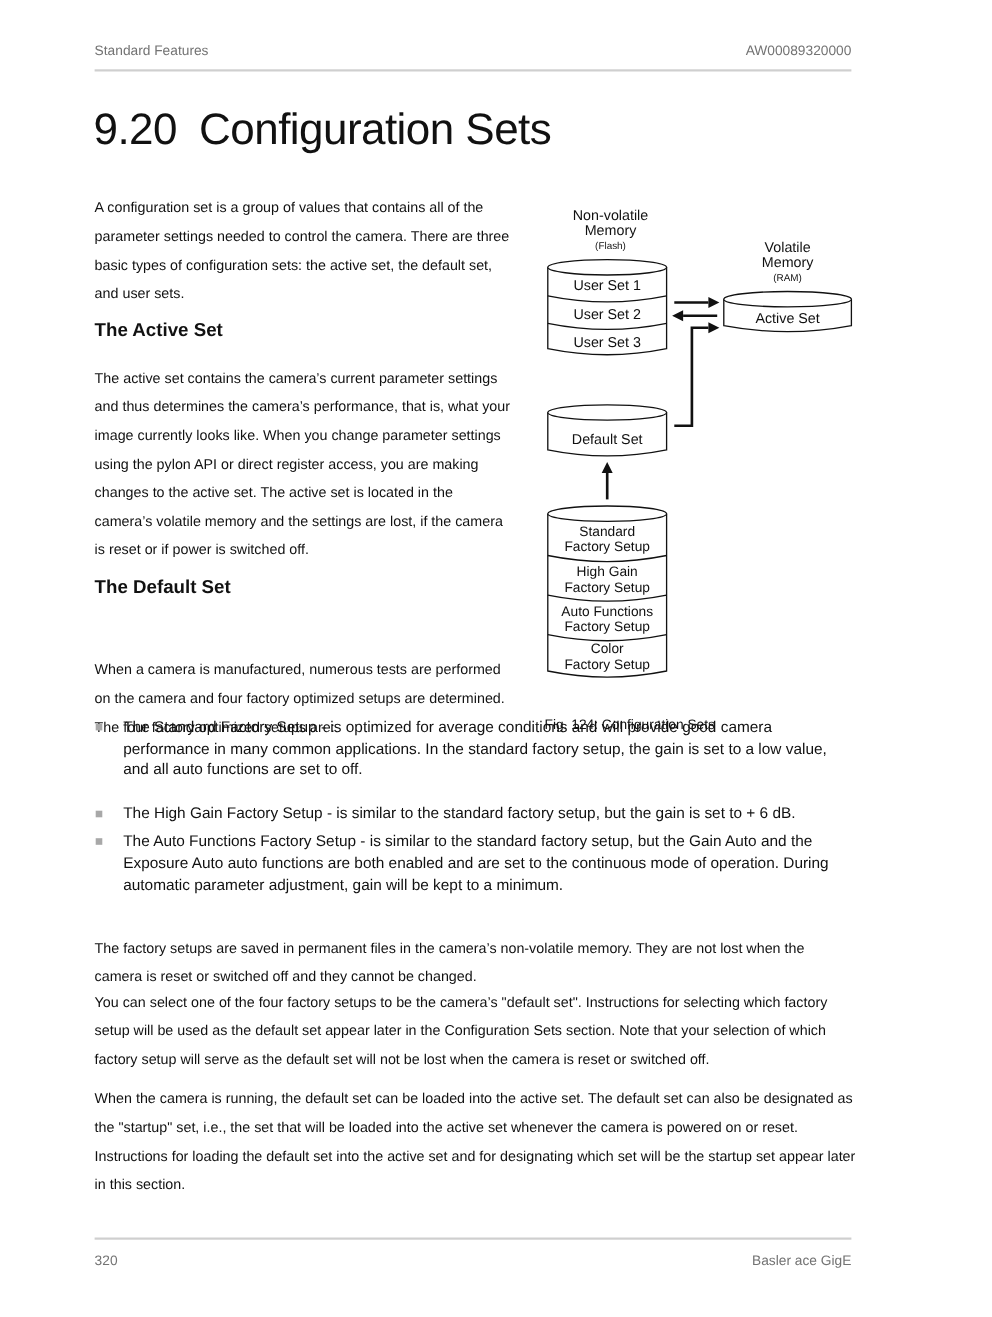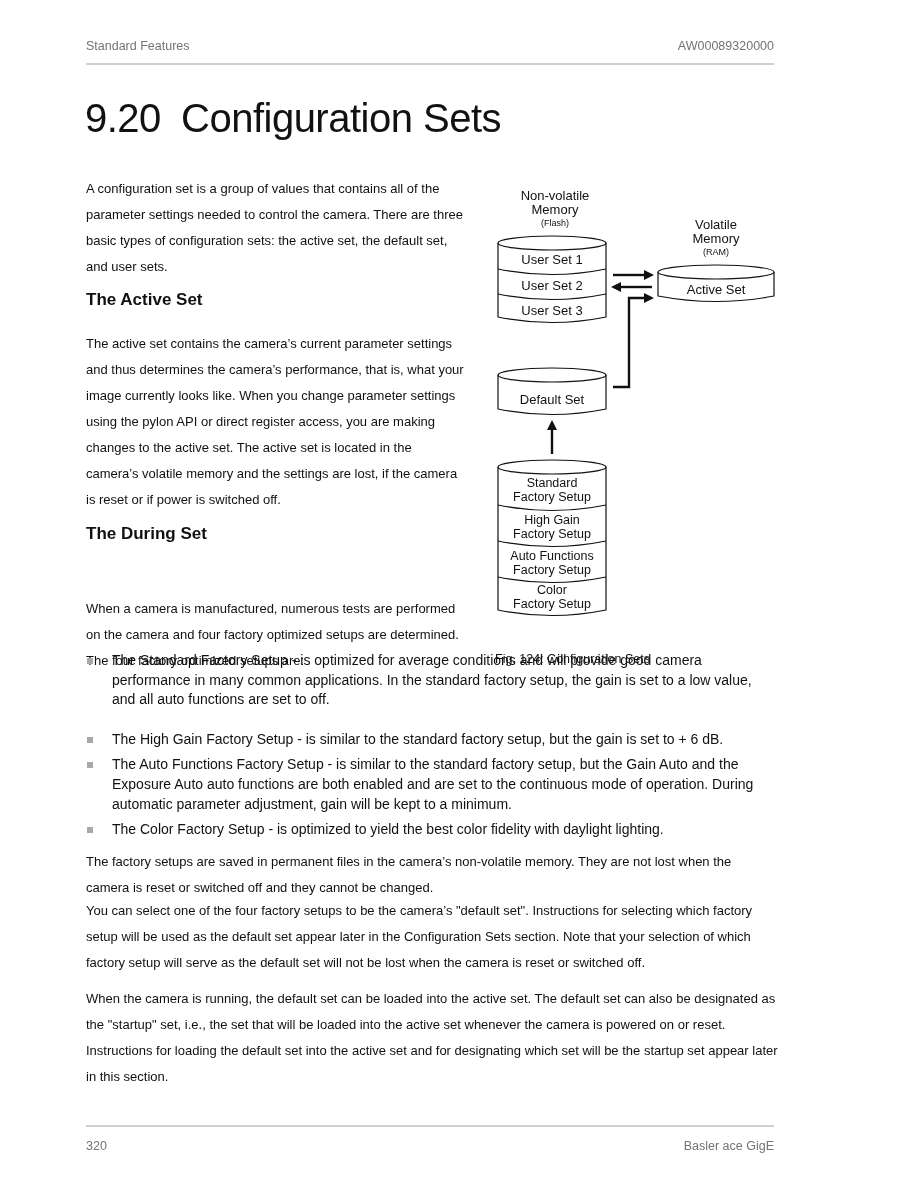--- a/index.html
+++ b/index.html
@@ -27,21 +27,21 @@
 
 <div class="abs title">
   <span class="num">9.20</span><span>Configuration Sets</span>
 </div>
 
 <div class="abs para" style="left:86px; top:176px; width:380px;">A configuration set is a group of values that contains all of the parameter settings needed to control the camera. There are three basic types of configuration sets: the active set, the default set, and user sets.</div>
 
 <div class="abs h2" style="left:86px; top:290px;">The Active Set</div>
 <div class="abs para" style="left:86px; top:331px; width:380px;">The active set contains the camera’s current parameter settings and thus determines the camera’s performance, that is, what your image currently looks like. When you change parameter settings using the pylon API or direct register access, you are making changes to the active set. The active set is located in the camera’s volatile memory and the settings are lost, if the camera is reset or if power is switched off.</div>
 
-<div class="abs h2" style="left:86px; top:524px;">The During Set</div>
+<div class="abs h2" style="left:86px; top:524px;">The Default Set</div>
 <div class="abs para" style="left:86px; top:596px; width:380px;">When a camera is manufactured, numerous tests are performed on the camera and four factory optimized setups are determined. The four factory optimized setups are:</div>
 
 <svg class="abs" style="left:480px; top:180px;" width="320" height="450" viewBox="0 0 320 450">
 
   <text class="diag-text" x="75" y="20" font-size="13" text-anchor="middle">Non-volatile</text>
   <text class="diag-text" x="75" y="34" font-size="13" text-anchor="middle">Memory</text>
   <text class="diag-text" x="75" y="46" font-size="9" text-anchor="middle">(Flash)</text>
 
   <text class="diag-text" x="236" y="49" font-size="13" text-anchor="middle">Volatile</text>
   <text class="diag-text" x="236" y="63" font-size="13" text-anchor="middle">Memory</text>
@@ -111,24 +111,20 @@
     <span>The Standard Factory Setup - is optimized for average conditions and will provide good camera performance in many common applications. In the standard factory setup, the gain is set to a low value, and all auto functions are set to off.</span>
   </li>
   <li style="width:650px;margin-top:20px;">
     <span class="sq"></span>
     <span>The High Gain Factory Setup - is similar to the standard factory setup, but the gain is set to + 6 dB.</span>
   </li>
   <li style="width:665px;">
     <span class="sq"></span>
     <span>The Auto Functions Factory Setup - is similar to the standard factory setup, but the Gain Auto and the Exposure Auto auto functions are both enabled and are set to the continuous mode of operation. During automatic parameter adjustment, gain will be kept to a minimum.</span>
   </li>
-  <li style="width:665px;">
-    <span class="sq"></span>
-    <span>The Color Factory Setup - is optimized to yield the best color fidelity with daylight lighting.</span>
-  </li>
 </ul>
 
 <div class="abs para" style="left:86px; top:849px; width:692px;">The factory setups are saved in permanent files in the camera’s non-volatile memory. They are not lost when the camera is reset or switched off and they cannot be changed.</div>
 <div class="abs para" style="left:86px; top:898px; width:692px;">You can select one of the four factory setups to be the camera’s "default set". Instructions for selecting which factory setup will be used as the default set appear later in the Configuration Sets section. Note that your selection of which factory setup will serve as the default set will not be lost when the camera is reset or switched off.</div>
 <div class="abs para" style="left:86px; top:986px; width:692px;">When the camera is running, the default set can be loaded into the active set. The default set can also be designated as the "startup" set, i.e., the set that will be loaded into the active set whenever the camera is powered on or reset. Instructions for loading the default set into the active set and for designating which set will be the startup set appear later in this section.</div>
 
 <div class="rule" style="top:1125px;"></div>
 <div class="abs hdr" style="left:86px; top:1139px;">320</div>
 <div class="abs hdr" style="right:128px; top:1139px;text-align:center;">Basler ace GigE</div>
 

